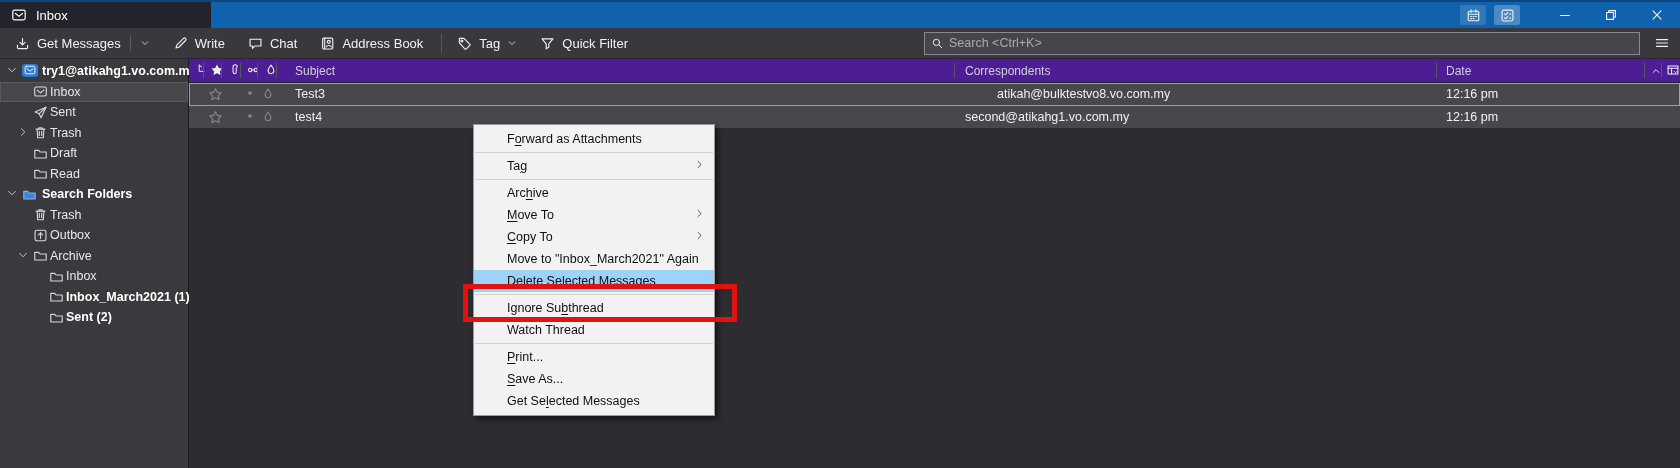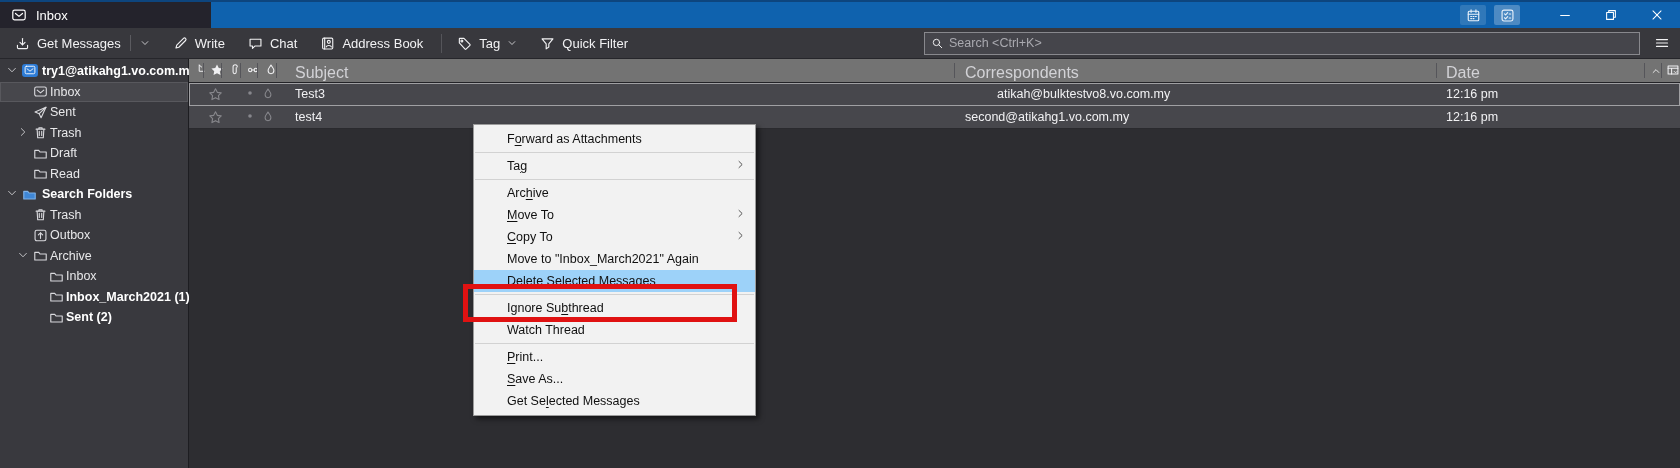--- a/index.html
+++ b/index.html
@@ -50,36 +50,36 @@
   .srow { position:relative; height:20.5px; color:#e8e8ea; font-size:12.5px; cursor:default; }
   .srow.selected { background:#47474c; outline:1px solid #58585d; outline-offset:-1px; }
   .srow.bold { font-weight:700; color:#ffffff; }
   .srow .chev { position:absolute; top:3px; color:#cfcfd3; }
   .srow .sicon { position:absolute; top:2.5px; color:#d8d8dc; }
   .srow .slabel { position:absolute; top:3px; white-space:nowrap; }
   .acct-tile { display:inline-flex; width:16px; height:13px; background:#2e7cd6; border-radius:3px; align-items:center; justify-content:center; color:#fff; }
   
   .main { flex:1; position:relative; background:#2d2d31; }
   .list-header {
-    position:absolute; top:0; left:0; right:0; height:24px; background:#737373;
-    border-bottom:1px solid #232327; color:#d2d2d6; font-size:16px;
+    position:absolute; top:0; left:0; right:0; height:24px; background:#4c1d95;
+    border-bottom:1px solid #232327; color:#d2d2d6; font-size:12px;
   }
   .list-header .hicon { position:absolute; top:4px; color:#f0f0f2; }
   .list-header .hlabel { position:absolute; top:5px; }
   .col-sep { position:absolute; top:4px; width:1px; height:15px; background:#55555a; }
   .msg-row {
     position:absolute; left:0; right:0; height:23px; background:#47474c;
     border-bottom:1px solid #2a2a2e; color:#f1f1f3; font-size:12.5px;
   }
   .msg-row.focused { outline:1px solid #a0a0a3; outline-offset:-1px; }
   .msg-row .ricon { position:absolute; top:4px; color:#87878c; }
   .msg-row .cell { position:absolute; top:4px; white-space:nowrap; }
   
   .context-menu {
-    position:absolute; left:473px; top:122px; width:283px; background:#f2f2f2;
+    position:absolute; left:473px; top:122px; width:242px; background:#f2f2f2;
     border:1px solid #9b9b9b; box-shadow:3px 3px 5px rgba(0,0,0,0.55);
     padding:3px 0; z-index:10; font-size:12.5px; color:#101010;
   }
   .menu-item { position:relative; height:22px; line-height:22px; padding-left:33px; white-space:nowrap; cursor:default; }
   .menu-item u { text-underline-offset:2px; }
   .menu-item .arrow { position:absolute; right:9px; top:4px; color:#333; }
   .menu-item.highlighted { background:#9dd2f9; }
   .menu-sep { height:1px; background:#d2d2d2; margin:2px 1px; }
   
   .red-box { position:absolute; left:463px; top:282px; width:274px; height:38px; border:5px solid #e01212; z-index:20; }

